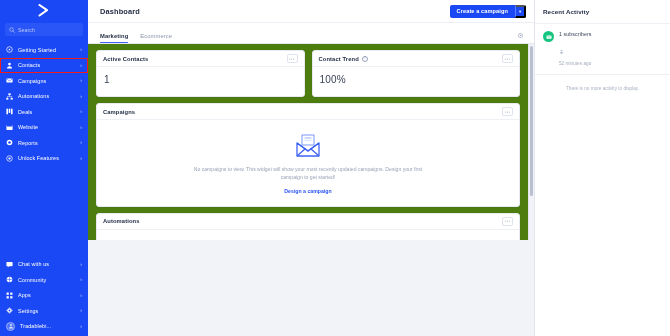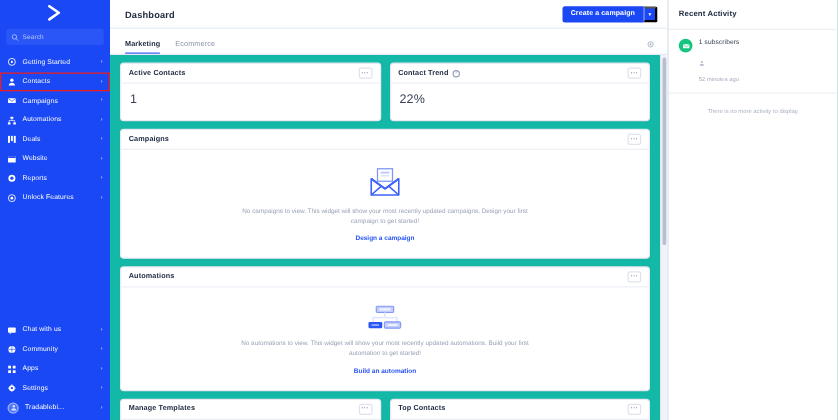--- a/index.html
+++ b/index.html
@@ -40,21 +40,21 @@
   .spacer { flex: 1; }
   .nav-bottom { padding-bottom: 2px; }
   .avatar-circle {
     width: 9px; height: 9px; border-radius: 50%;
     background: #4e74f9; border: .6px solid #9db0fb;
     display: flex; align-items: center; justify-content: center;
     flex: 0 0 9px;
   }
 
   
-  .main { flex: 1; height: 336px; display: flex; flex-direction: column; background: #14b8a6; min-width: 0; }
+  .main { flex: 1; height: 240px; display: flex; flex-direction: column; background: #4d7c0f; min-width: 0; }
   .topbar {
     height: 23px; background: #ffffff; display: flex; align-items: center;
     padding: 0 8px 0 12px; border-bottom: 1px solid #eceef4; flex: 0 0 23px;
   }
   .page-title { font-size: 7.4px; font-weight: bold; color: #232e45; letter-spacing: .15px; }
   .topbar .gap { flex: 1; }
   .cta-group { display: flex; align-items: stretch; height: 13px; }
   .cta-btn {
     background: #1a48f5; color: #fff; font-size: 5.6px; font-weight: bold;
     border-radius: 2px 0 0 2px; padding: 0 7px; display: flex; align-items: center;
@@ -373,21 +373,21 @@
             <div class="stat-value">1</div>
           </div>
 
           <div class="card stat-card">
             <div class="card-head">
               <span class="card-title">Contact Trend</span>
               <span class="info-i">?</span>
               <span class="gap"></span>
               <button class="dots-btn">⋯</button>
             </div>
-            <div class="stat-value">22%</div>
+            <div class="stat-value">100%</div>
           </div>
 
         </div>
 
         <div class="card">
           <div class="card-head">
             <span class="card-title">Campaigns</span>
             <span class="gap"></span>
             <button class="dots-btn">⋯</button>
           </div>

